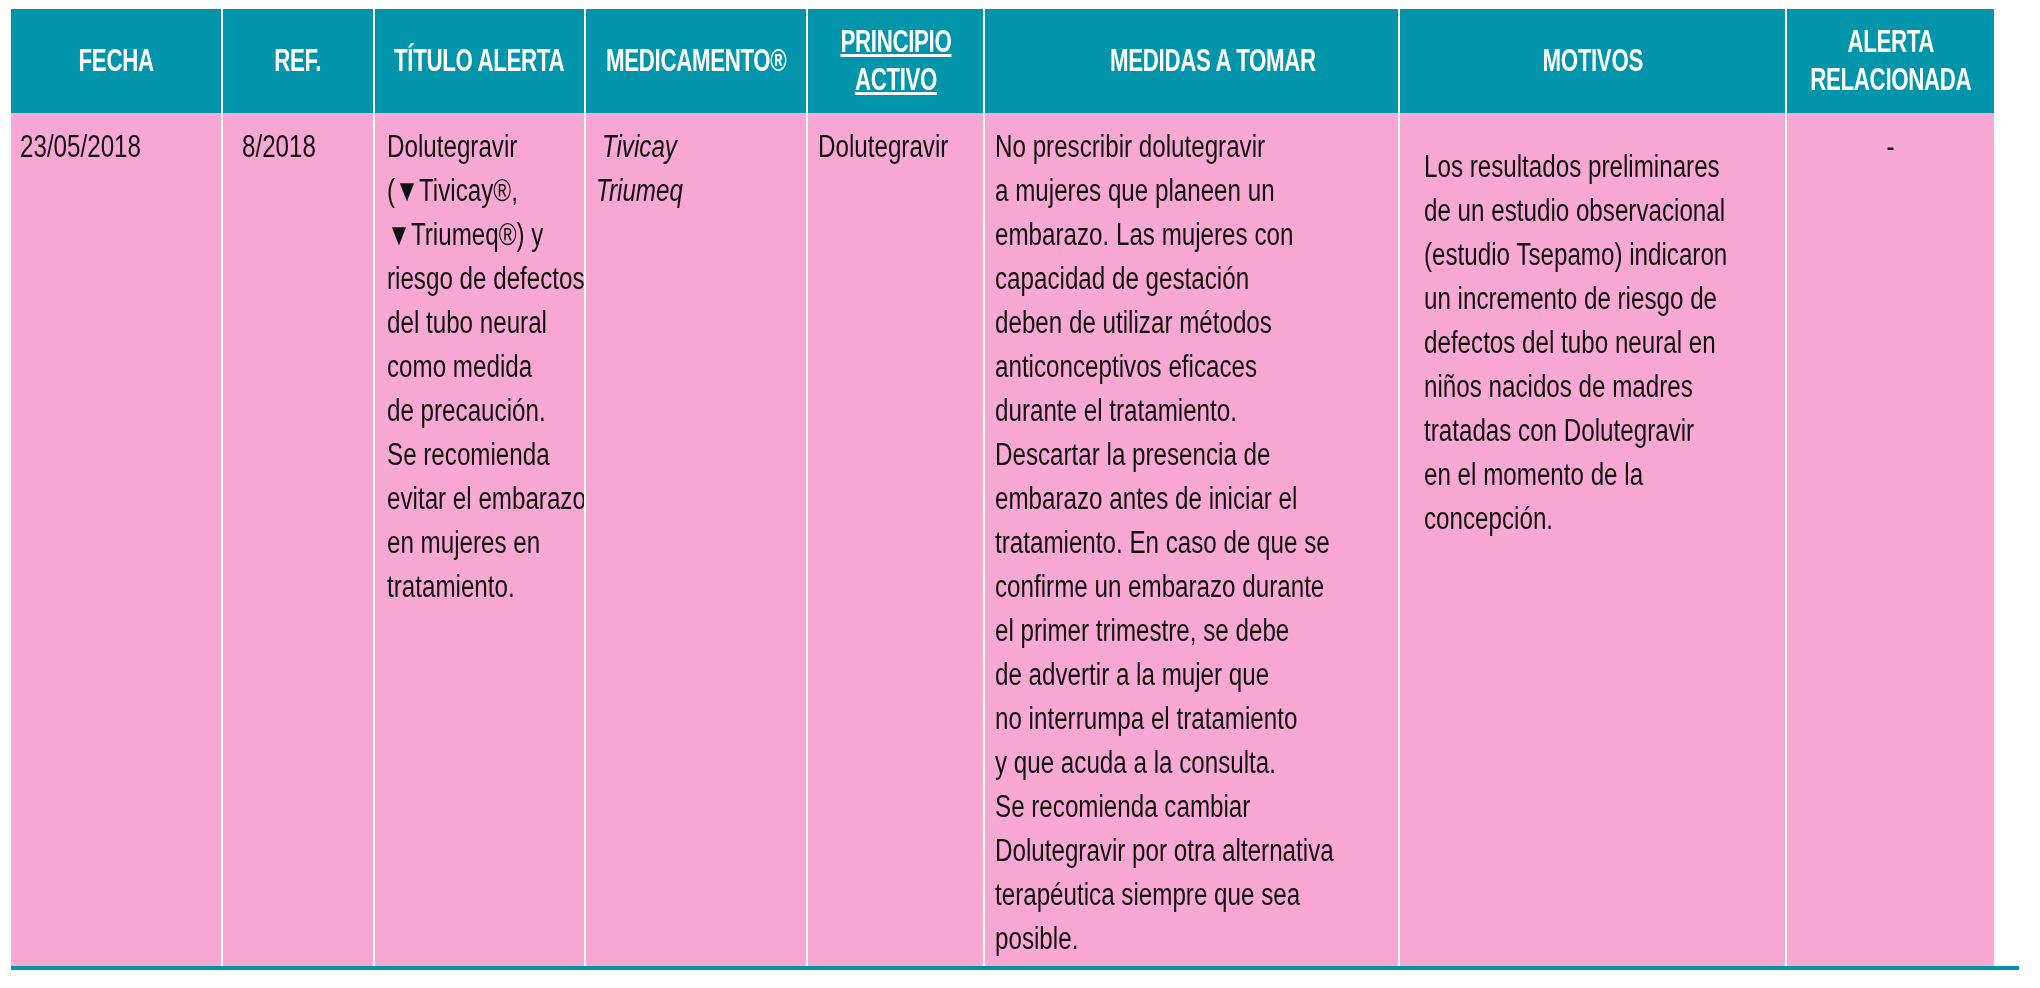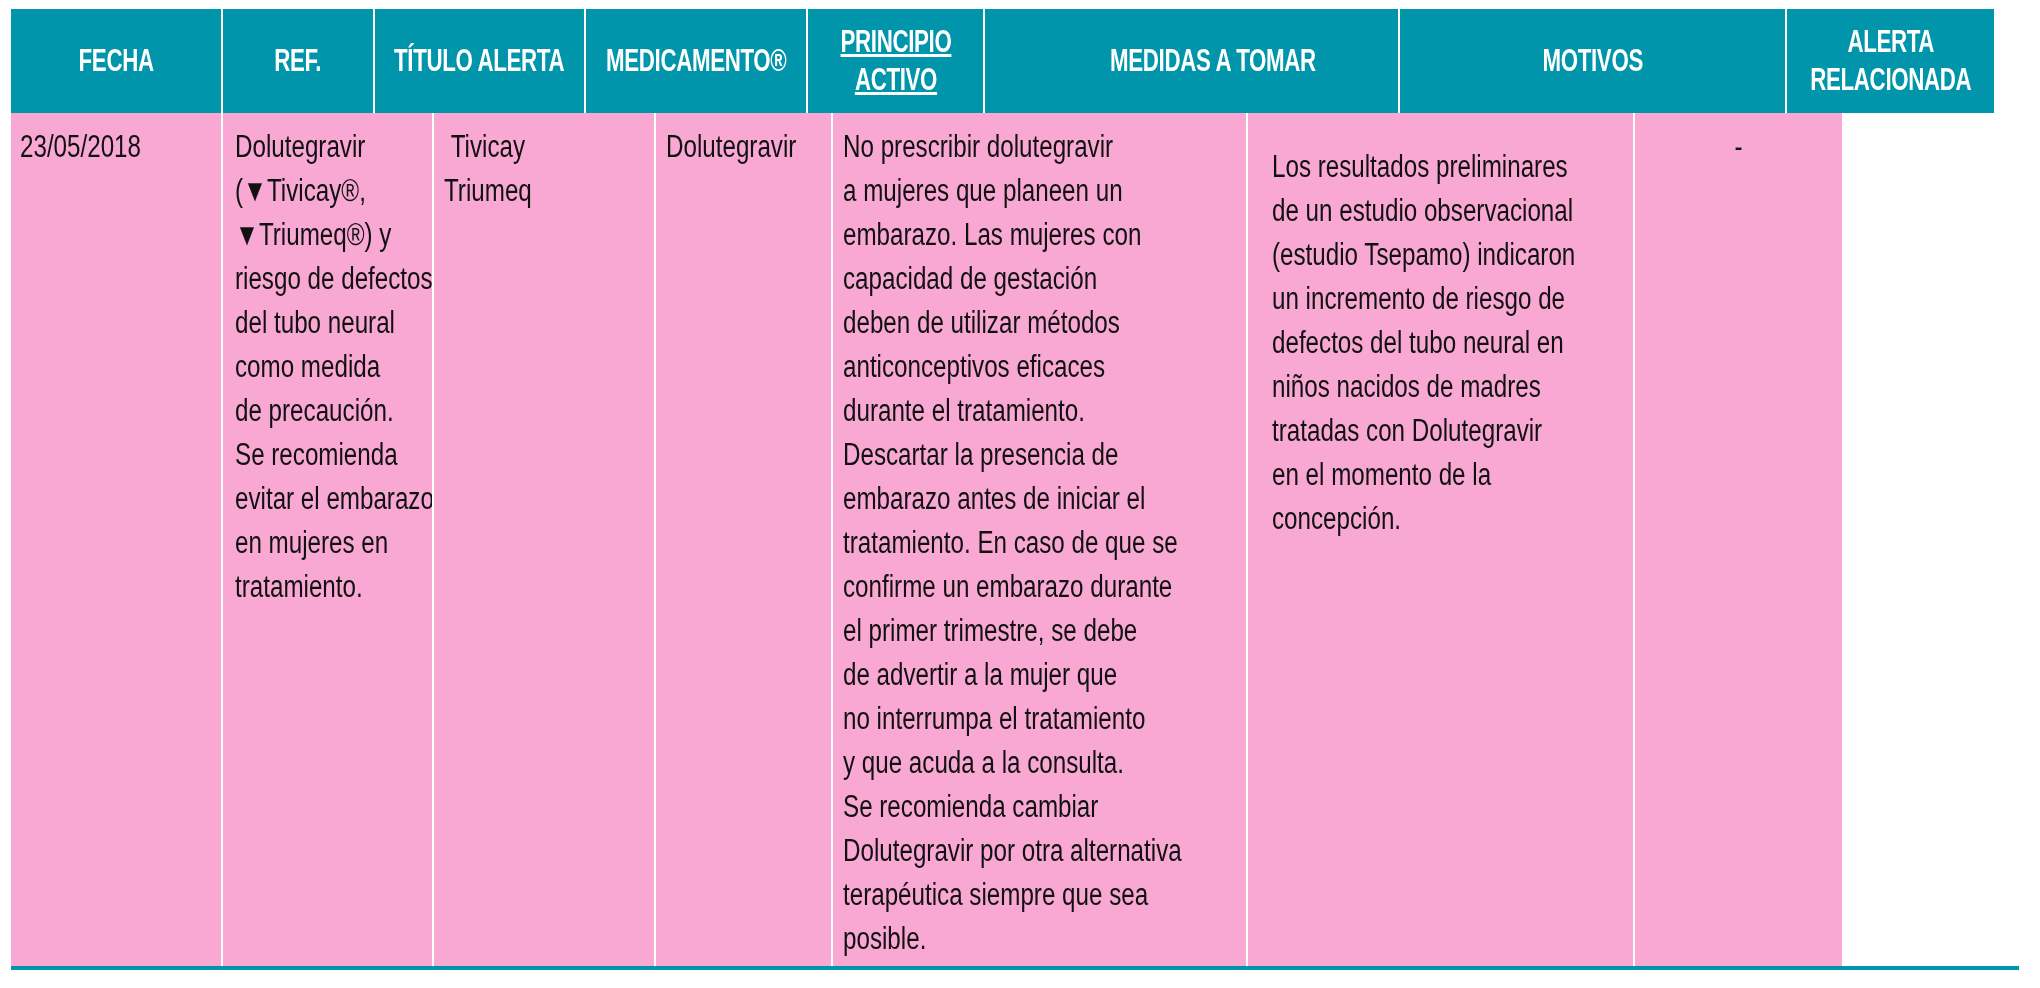--- a/index.html
+++ b/index.html
@@ -17,21 +17,21 @@
   .bcell { background: #f9a8d4; border-right: 2px solid #ffffff; box-sizing: border-box;
            padding: 0; position: relative; overflow: hidden; }
   .bcell:last-child { border-right: none; }
   .lines { position: absolute; top: 12px; left: 12px; }
   .line { display: block; font-size: 31px; line-height: 44px; color: #111111;
           white-space: nowrap; transform: scaleX(0.78); transform-origin: left center; }
   .center .lines { left: 0; right: 0; text-align: center; }
   .center .line { transform-origin: center center; }
   .c1 { width: 212px; } .c2 { width: 152px; } .c3 { width: 211px; } .c4 { width: 222px; text-align: center; }
   .c5 { width: 177px; text-decoration: underline; } .c6 { width: 415px; padding-left: 43px; } .c7 { width: 387px; } .c8 { width: 207px; }
-  .c1 .lines { left: 9px; } .c2 .lines { left: 19px; } .c4 .lines { left: 10px; }
+  .c1 .lines { left: 9px; } .c2 .lines { left: 19px; } .c4 .lines { left: 10px; font-style: italic; }
   .c5 .lines { left: 10px; } .c6 .lines { left: 10px; } .c7 .lines { left: 24px; margin-top: 20px; }
 </style>
 </head>
 <body>
 
 <div class="table">
   <div class="hrow">
     <div class="hcell c1">
         <span class="htext"><span class="">FECHA</span></span>
       </div>
@@ -54,20 +54,25 @@
         <span class="htext"><span class="">MOTIVOS</span></span>
       </div>
     <div class="hcell c8">
         <span class="htext"><span class="">ALERTA</span><br><span class="">RELACIONADA</span></span>
       </div>
   </div>
   <div class="brow">
     <div class="bcell c1">
         <div class="lines">
           <span class="line">23/05/2018</span>
+        </div>
+      </div>
+    <div class="bcell c2">
+        <div class="lines">
+          <span class="line">8/2018</span>
         </div>
       </div>
     <div class="bcell c3">
         <div class="lines">
           <span class="line">Dolutegravir</span>
           <span class="line">(▼Tivicay®,</span>
           <span class="line">▼Triumeq®) y</span>
           <span class="line">riesgo de defectos</span>
           <span class="line">del tubo neural</span>
           <span class="line">como medida</span>

